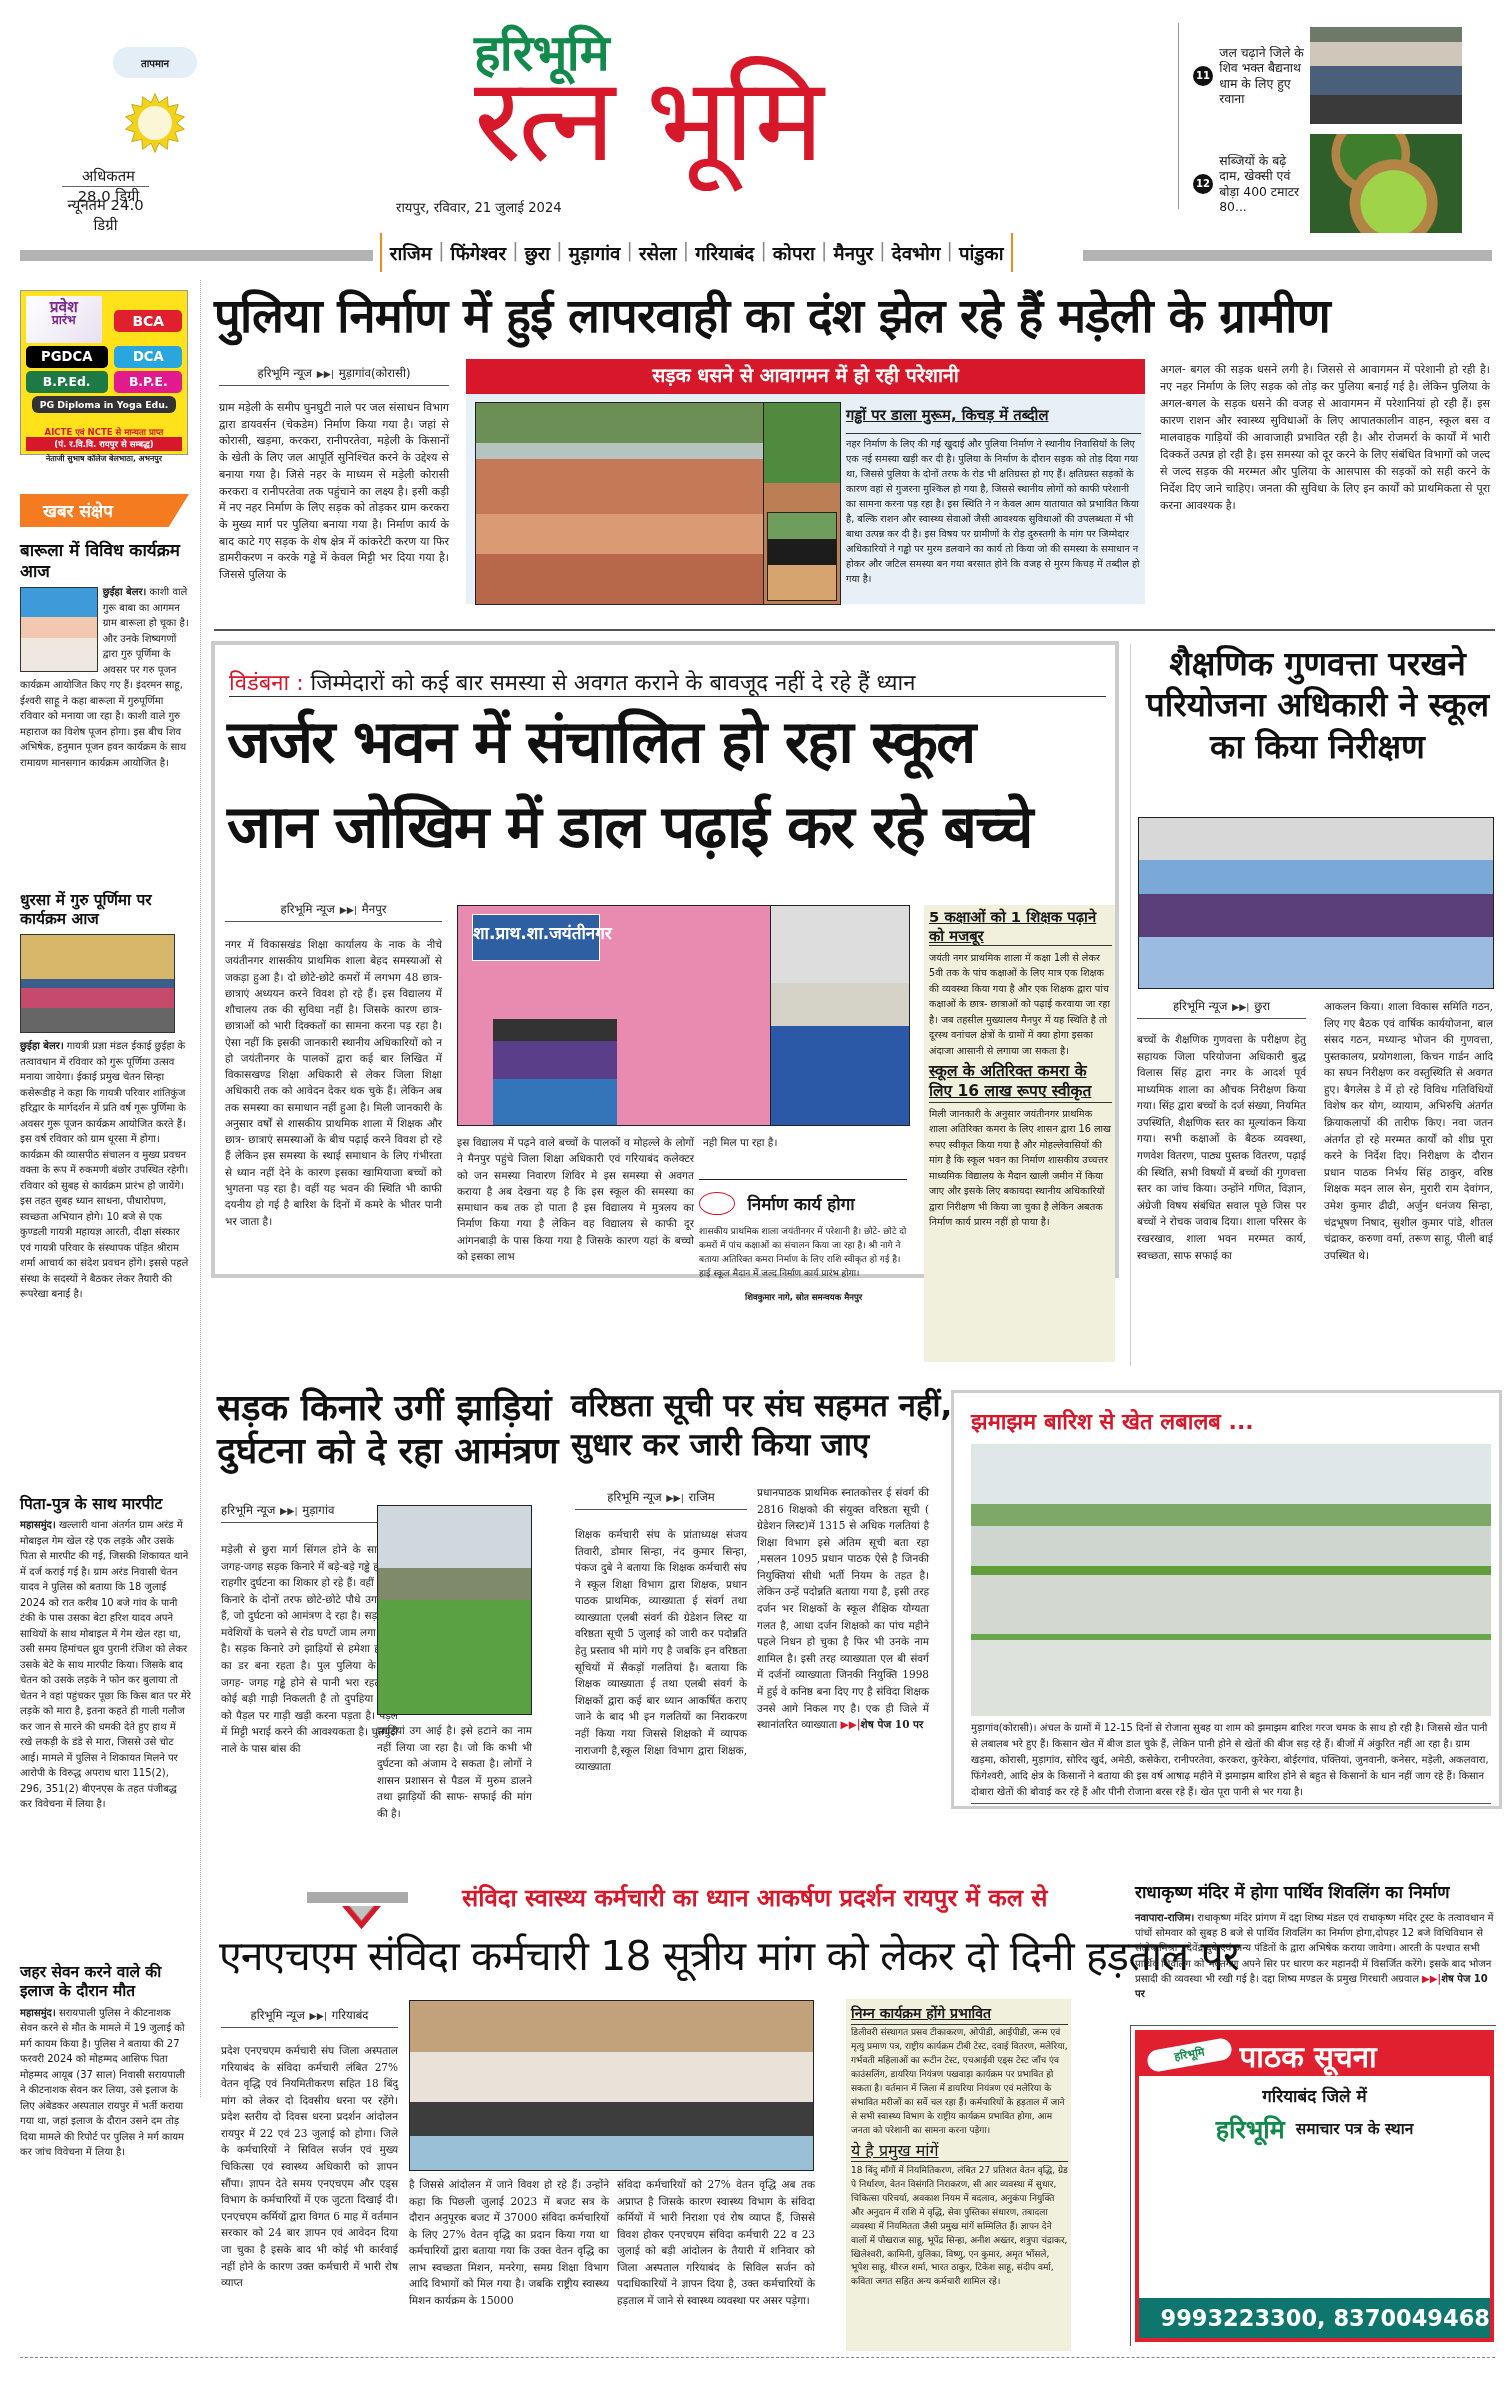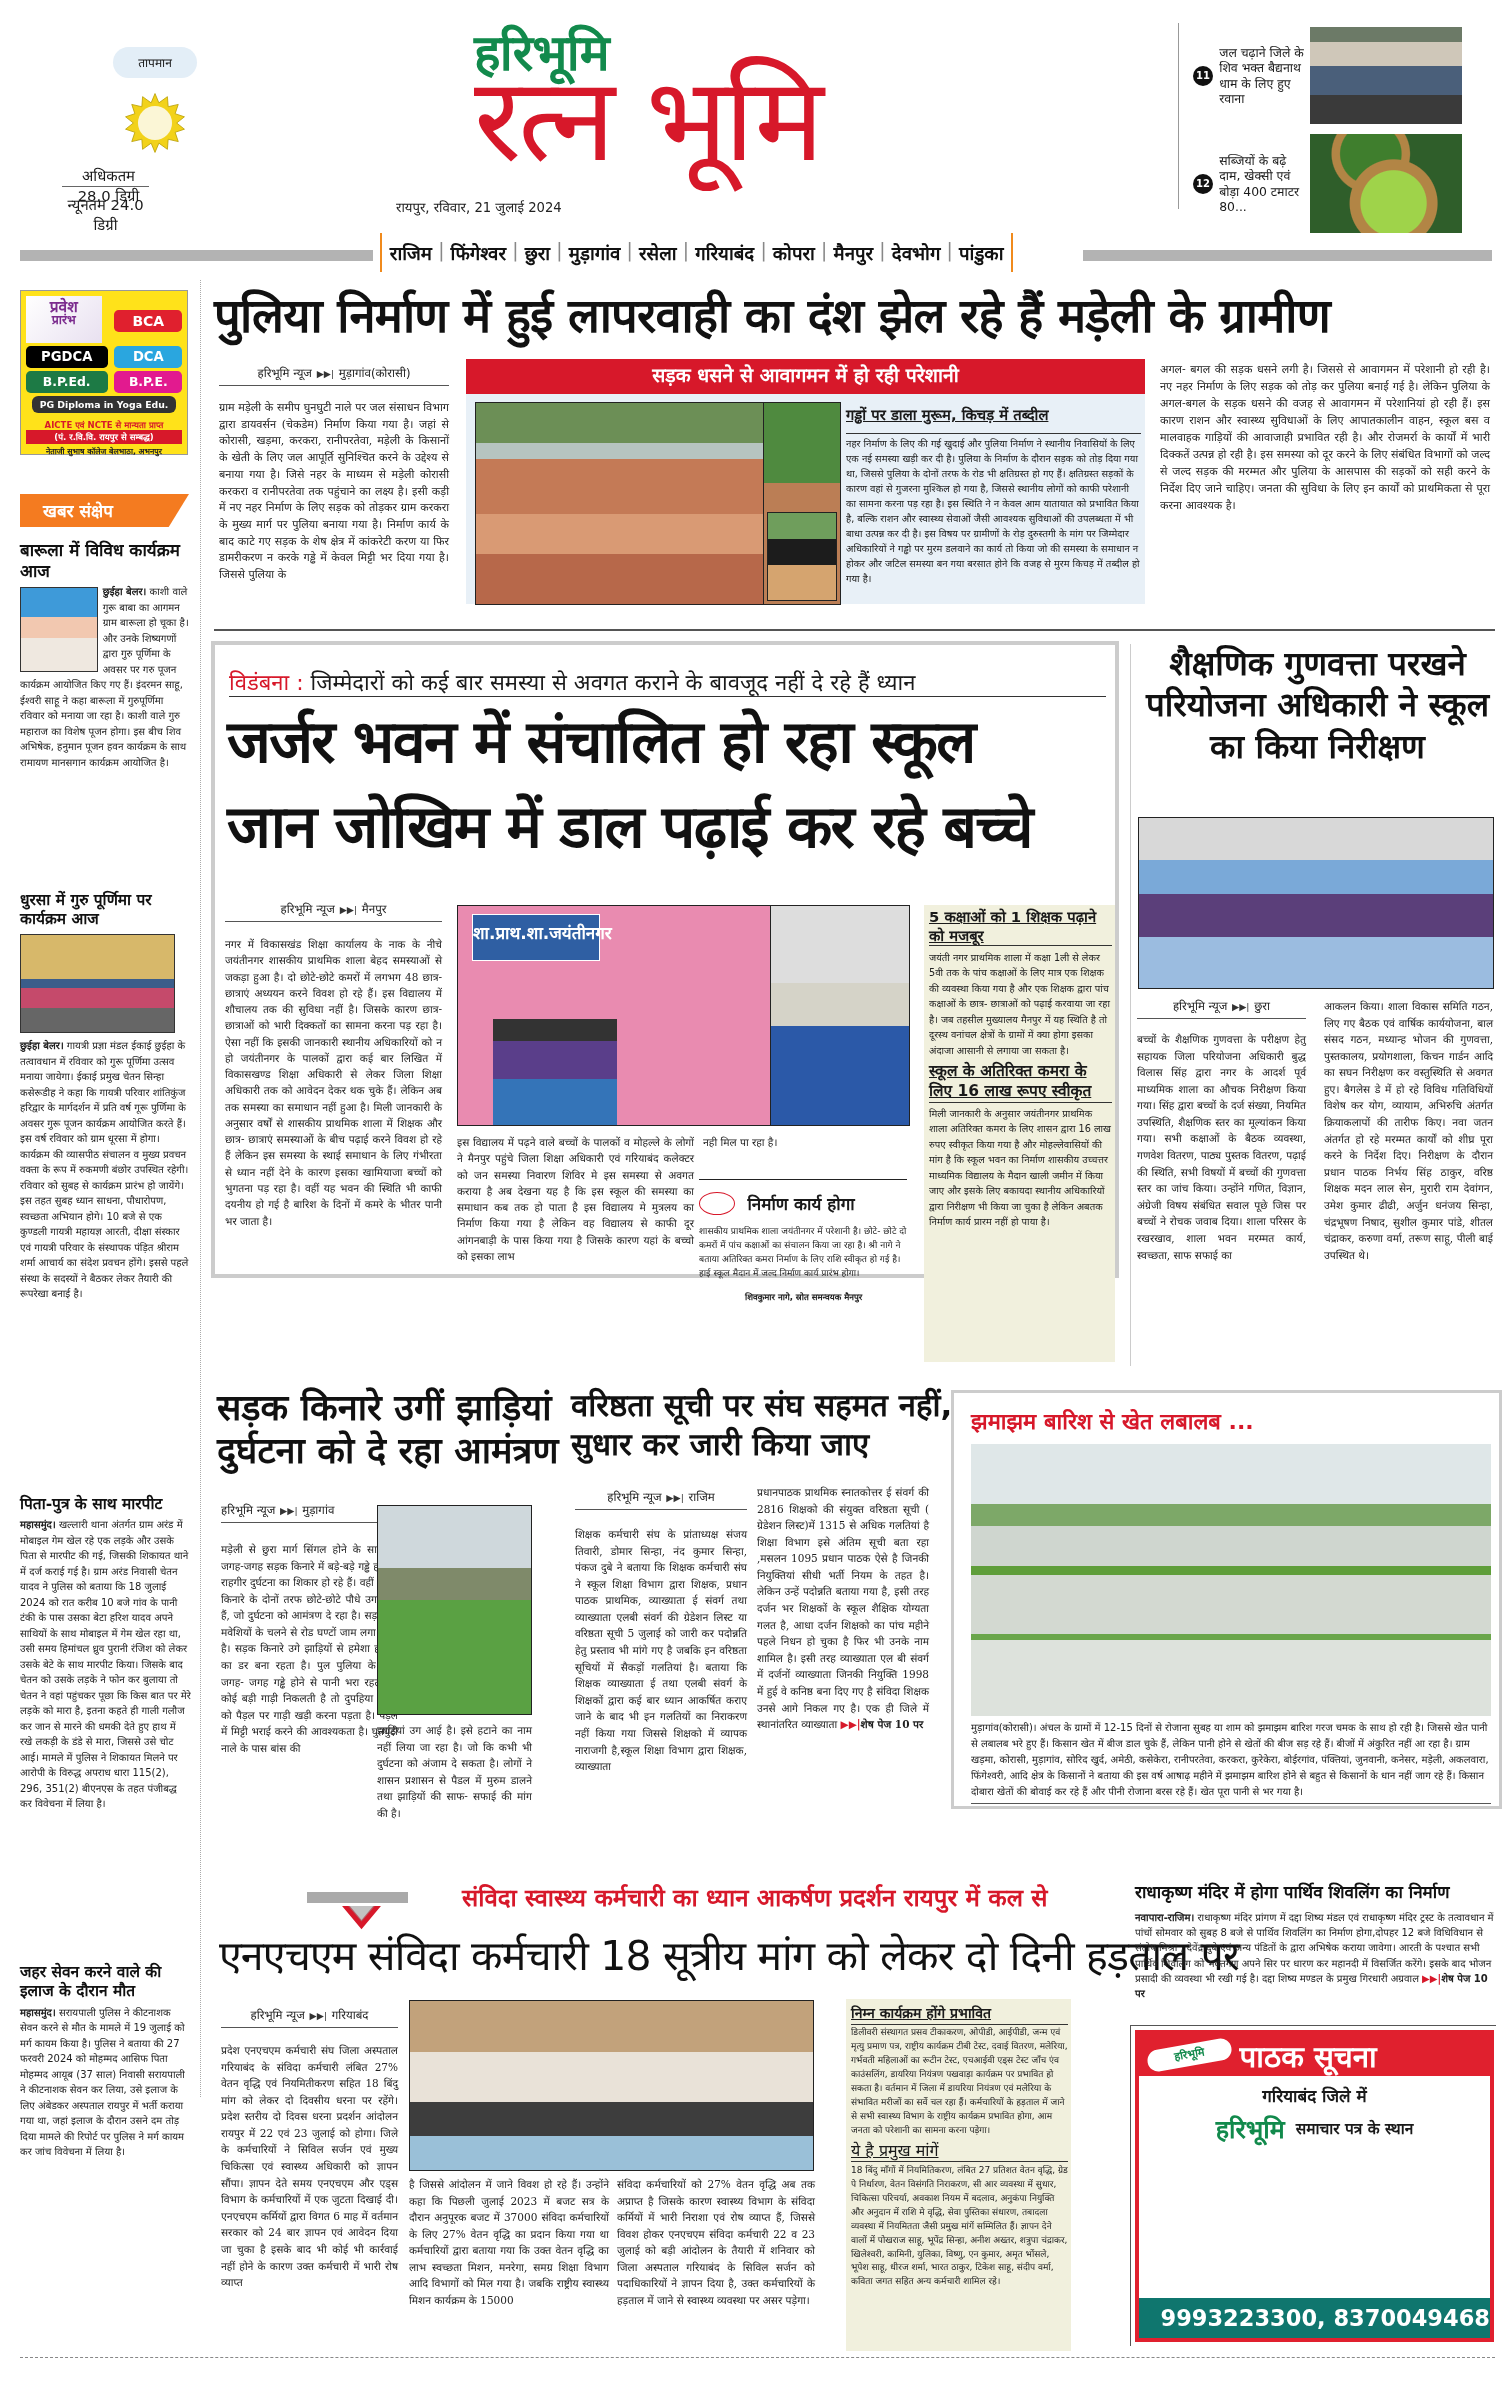--- a/index.html
+++ b/index.html
@@ -14,21 +14,21 @@
 .rule{height:2.3px;background:#555}
 .box-grey{border:4.7px solid #ccc}
 .side-title{font-family:"DejaVu Sans",sans-serif;font-weight:bold;font-size:18px;line-height:1.25;color:#111}
 .uline{text-decoration:underline}
 .tag{color:#d7182a}
 </style>
 </head>
 <body>
 
 <div class="abs" style="left:113px;top:47px;width:84px;height:31px;background:#e3eef7;border-radius:15.5px;display:flex;align-items:center;justify-content:center">
-  <span style="font-size:12px;font-weight:normal">तापमान</span>
+  <span style="font-size:10px;font-weight:bold">तापमान</span>
 </div>
 <div class="abs" style="left:124px;top:92px">
   <svg width="62" height="62" viewBox="0 0 80 80">
       <g fill="#f2d21a" stroke="#b59b00" stroke-width="1">
         <polygon points="40,2 45,14 56,6 57,19 70,16 66,28 78,32 68,40 78,48 66,52 70,64 57,61 56,74 45,66 40,78 35,66 24,74 23,61 10,64 14,52 2,48 12,40 2,32 14,28 10,16 23,19 24,6 35,14"></polygon>
       </g>
       <circle cx="40" cy="40" r="22" fill="#fbf6d6"></circle>
     </svg>
 </div>
 <div class="abs" style="left:62px;top:165px;width:85px;text-align:center;font-size:14.8px;width:87px;left:65px"><span>अधिकतम 28.0 डिग्री</span></div>
@@ -87,21 +87,21 @@
   </div>
   <div style="display:flex;justify-content:space-between;margin-top:3.1px">
     <div style="width:82px;height:22px;background:#000000;color:#fff;border-radius:4.7px;font-weight:bold;font-size:13.2px;text-align:center;line-height:22px">PGDCA</div>
     <div style="width:68px;height:22px;background:#2aa6df;color:#fff;border-radius:4.7px;font-weight:bold;font-size:13.2px;text-align:center;line-height:22px">DCA</div>
   </div>
   <div style="display:flex;justify-content:space-between;margin-top:3px">
     <div style="width:82px;height:22px;background:#1d7a45;color:#fff;border-radius:4.7px;font-weight:bold;font-size:12.4px;text-align:center;line-height:22px">B.P.Ed.</div>
     <div style="width:68px;height:22px;background:#e21a8f;color:#fff;border-radius:4.7px;font-weight:bold;font-size:12.4px;text-align:center;line-height:22px">B.P.E.</div>
   </div>
   <div style="margin:3.1px 6.2px 0;height:17px;background:#333;color:#fff;border-radius:6.2px;font-weight:bold;font-size:9.3px;text-align:center;line-height:17px">PG Diploma in Yoga Edu.</div>
-  <div style="font-size:8.5px;font-weight:bold;color:#d7182a;text-align:center;margin-top:6px">AICTE एवं NCTE से मान्यता प्राप्त</div>
+  <div style="font-size:8.5px;font-weight:bold;color:#d7182a;text-align:center;margin-top:13px">AICTE एवं NCTE से मान्यता प्राप्त</div>
   <div style="background:#d7182a;color:#fff;font-size:8.5px;font-weight:bold;text-align:center;padding:1.6px 0">(पं. र.वि.वि. रायपुर से सम्बद्ध)</div>
   <div style="font-size:7.8px;font-weight:bold;color:#222;text-align:center;margin-top:1.6px">नेताजी सुभाष कॉलेज बेलभाठा, अभनपुर</div>
 </div>
 
 <div class="abs" style="left:20px;top:494px;width:169px;height:33px;background:#f47b20;clip-path:polygon(0 0,100% 0,88% 100%,0 100%)">
   <span style="display:block;color:#fff;font-size:17px;font-weight:bold;padding:4.7px 0 0 23px">खबर संक्षेप</span>
 </div>
 <div class="abs" style="left:200px;top:280px;height:1817px;border-left:0.8px dotted #aaa"></div>
 
 <div class="abs" style="left:20px;top:540px;width:171px">

